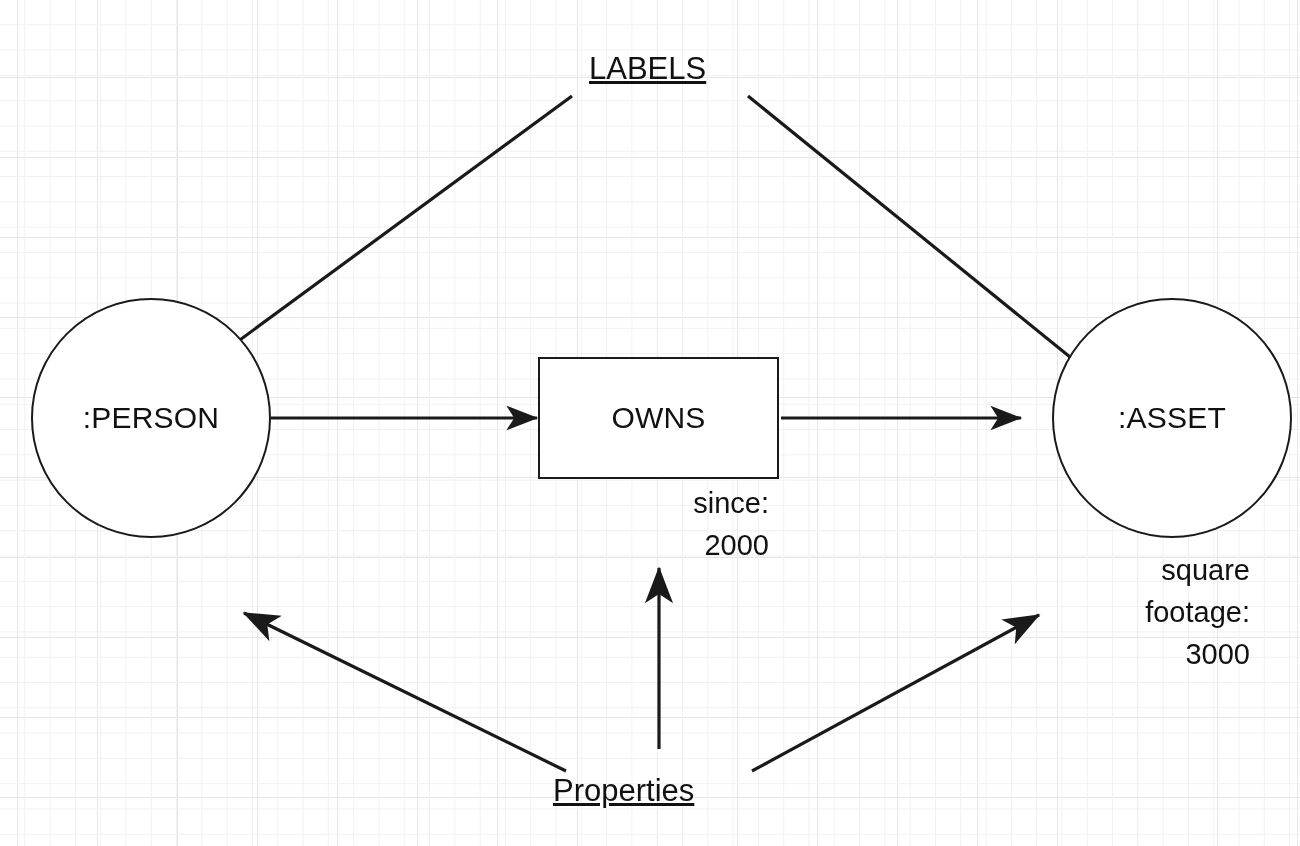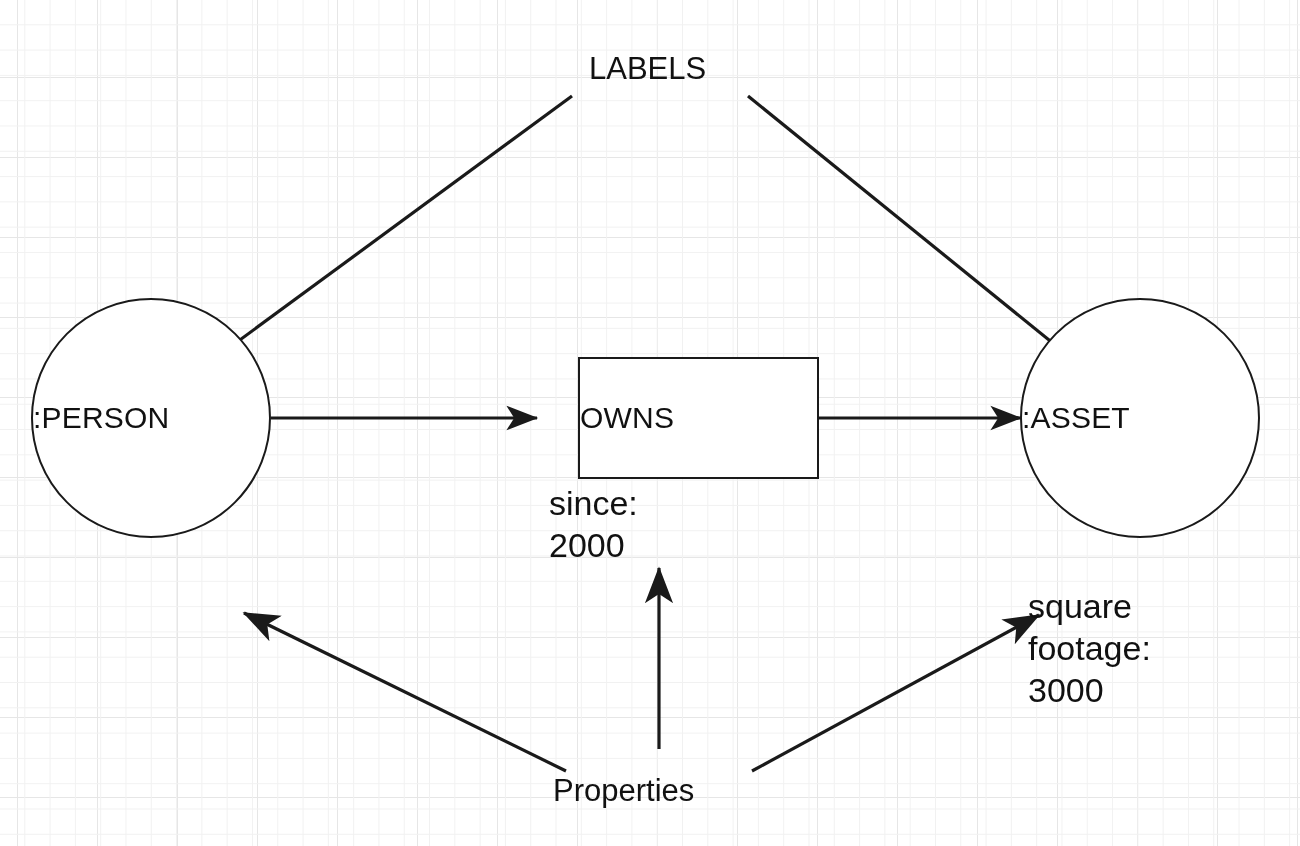--- a/index.html
+++ b/index.html
@@ -34,60 +34,61 @@
     top: 0;
     width: 1300px;
     height: 846px;
   }
   .node-shape {
     position: absolute;
     box-sizing: border-box;
     background: #ffffff;
     display: flex;
     align-items: center;
-    justify-content: flex-start;
+    justify-content: center;
   }
   .circle-node {
     width: 240px;
     height: 240px;
     border: 2.5px solid #1a1a1a;
     border-radius: 50%;
   }
   .rect-node {
     width: 241px;
     height: 122px;
     border: 2.5px solid #1a1a1a;
   }
   .node-label {
     font-size: 30px;
     letter-spacing: 0.2px;
     color: #111111;
     white-space: nowrap;
   }
   .caption {
     position: absolute;
-    text-align: left;
-    font-size: 34px;
+    text-align: right;
+    font-size: 29px;
     line-height: 42px;
     color: #111111;
     white-space: pre-line;
   }
   .annot {
     position: absolute;
     font-size: 31px;
     color: #111111;
     white-space: nowrap;
+    text-decoration: underline;
   }
   
   #person-node  { left: 31px;   top: 298px; }
-  #asset-node   { left: 1020px; top: 298px; }
-  #owns-node    { left: 538px;  top: 357px; margin-left: 40px; }
+  #asset-node   { left: 1052px; top: 298px; }
+  #owns-node    { left: 538px;  top: 357px; }
   #person-props { left: 41px;   top: 568px; width: 220px; }
   #owns-props   { left: 549px;  top: 482px; width: 220px; }
-  #asset-props  { left: 1028px; top: 549px; width: 222px; margin-top: 36px; }
+  #asset-props  { left: 1028px; top: 549px; width: 222px; }
   #labels-annot { left: 589px;  top: 51px; }
   #properties-annot { left: 553px; top: 773px; }
 </style>
 </head>
 <body>
 
 <div id="canvas">
 
   <svg id="edges" viewBox="0 0 1300 846" xmlns="http://www.w3.org/2000/svg">
     <defs>

